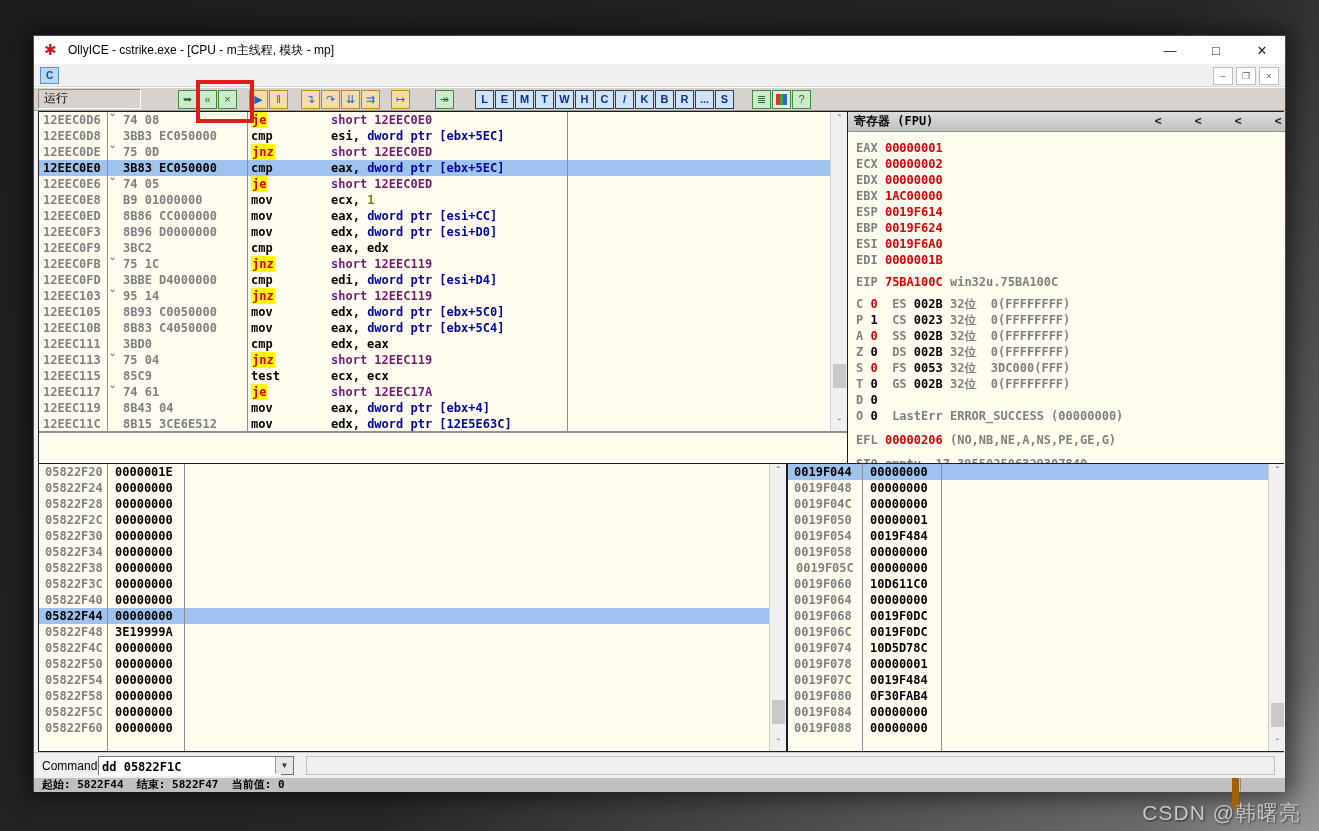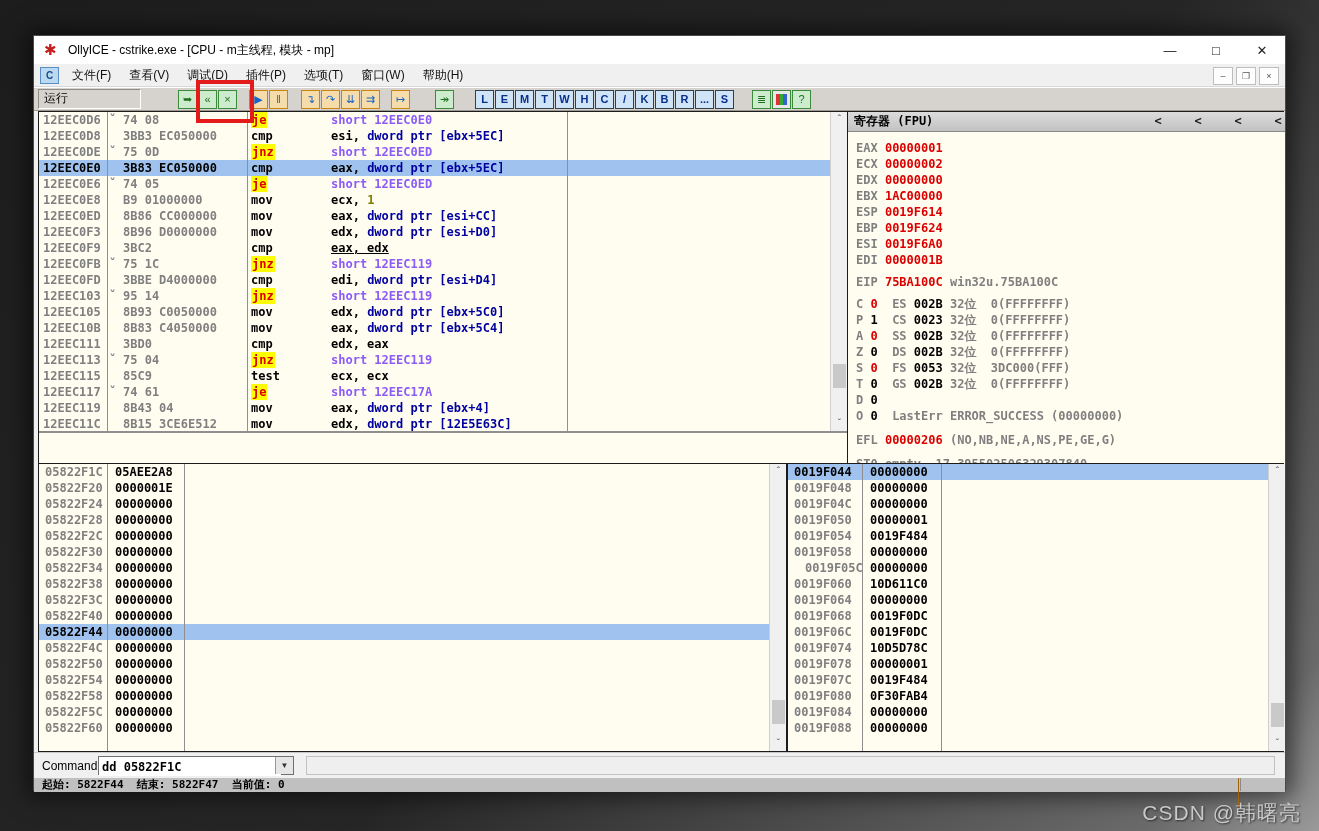--- a/index.html
+++ b/index.html
@@ -41,21 +41,21 @@
   .tb-tan{background:#f6dcab;border:1px solid #c8860f;color:#1565c8;}
   .tb-letter{background:#cfe4f7;border:1px solid #30404f;color:#0a2f8c;font-weight:bold;font-size:11px;}
   .tb-swatch{background:#e8e8e8;border:1px solid #3d8a3d;}
   .swatch-in{width:11px;height:11px;background:
       linear-gradient(90deg,#d33 0 33%,#3a3 33% 66%,#36c 66% 100%),#fff;}
   .redbox{position:absolute;left:162px;top:44px;width:50px;height:35px;border:4px solid #e31b1b;z-index:30;}
   .coderow{position:relative;height:16px;line-height:16px;font-size:12px;white-space:pre;}
   .coderow span{position:absolute;top:0;}
   .sel{background:#9fc3ee;}
   .gy{color:#7f7f7f}.rd{color:#dd0000}.bk{color:#000}
-  .mem{color:#0000a0}.jmp{color:#8b5cf6}.imm{color:#7f7f00}
+  .mem{color:#0000a0}.jmp{color:#701a75}.imm{color:#7f7f00}
   .mn-jump{background:#ffff00;color:#dd0000;padding:0 1px;}
   .vline{position:absolute;top:0;bottom:0;width:1px;background:#8f8f8f;z-index:5;}
   
   .cpu-top{position:absolute;left:4px;top:75px;width:1246px;height:352px;border:1px solid #1c1c1c;
            box-sizing:border-box;background:#fffcf0;}
   .disasm{position:absolute;left:0;top:0;width:808px;height:319px;overflow:hidden;}
   .infopane{position:absolute;left:0;top:319px;width:808px;height:33px;background:#fffcf0;
             border-top:2px solid #8f8f8f;box-sizing:border-box;}
   .registers{position:absolute;left:808px;top:0;width:438px;height:352px;background:#fffcf0;
              border-left:1px solid #1c1c1c;box-sizing:border-box;}
@@ -85,21 +85,21 @@
              border:1px solid #707070;box-sizing:border-box;}
   .cmd-input{position:absolute;left:0;top:0;width:176px;height:17px;border:none;outline:none;
              font-family:"DejaVu Sans Mono",monospace;font-weight:bold;font-size:12px;padding:1px 3px;background:#fff;}
   .cmd-drop{position:absolute;right:0;top:0;width:17px;height:17px;background:#e6e6e6;
             border-left:1px solid #9a9a9a;font-size:8px;color:#333;text-align:center;line-height:17px;}
   .cmd-rest{position:absolute;left:272px;right:10px;top:3px;height:19px;background:#efefef;
             border:1px solid #c2c2c2;box-sizing:border-box;}
   
   .statusbar{position:absolute;left:0;top:742px;width:100%;height:14px;background:#c0c0c0;}
   .status-main{position:absolute;left:3px;top:0px;width:1202px;height:29px;
-               border-right:1px solid #a16207;box-sizing:border-box;}
+               border-right:7px solid #a16207;box-sizing:border-box;}
   .status-text{position:absolute;left:5px;top:0;font-size:11px;line-height:13px;color:#000;white-space:pre;}
   .status-sep{position:absolute;left:1206px;top:0;width:2px;height:13px;border-left:1px solid #8a8a8a;}
   .watermark{position:absolute;right:18px;bottom:4px;font-size:21px;color:#c9c9c9;
              text-shadow:1px 1px 2px rgba(0,0,0,.6);letter-spacing:1px;}
 </style>
 </head>
 <body>
 
 <div>
 
@@ -110,29 +110,20 @@
       <span class="title-text">OllyICE - cstrike.exe - [CPU - m主线程, 模块 - mp]</span>
       <div class="win-btns">
         <div class="win-btn">—</div>
         <div class="win-btn">□</div>
         <div class="win-btn">✕</div>
       </div>
     </div>
 
     <div class="menubar">
       <div class="mdi-c">C</div>
-      <div id="menu-items" style="display:flex;margin-left:4px;">
-          <div class="menu-item">文件(F)</div>
-          <div class="menu-item">查看(V)</div>
-          <div class="menu-item">调试(D)</div>
-          <div class="menu-item">插件(P)</div>
-          <div class="menu-item">选项(T)</div>
-          <div class="menu-item">窗口(W)</div>
-          <div class="menu-item">帮助(H)</div>
-        </div>
       <div class="mdi-btns">
         <div class="mdi-btn">–</div>
         <div class="mdi-btn">❐</div>
         <div class="mdi-btn">×</div>
       </div>
     </div>
 
     <div class="toolbar">
       <div class="run-status">运行</div>
       <div id="toolbar-buttons" style="display:flex;align-items:center;margin-left:32px;">
@@ -227,21 +218,21 @@
         <div class="vline" style="left:208px;"></div>
         <div class="vline" style="left:528px;"></div>
       <div class="coderow"><span class="gy" style="left: 4px;">12EEC0D6</span><span class="gy" style="left: 70px;">ˇ</span><span class="gy" style="left: 84px;">74 08</span><span class="mn-jump" style="left: 212px;">je</span><span style="left: 292px;"><span class="jmp" style="position: static;">short 12EEC0E0</span></span></div>
           <div class="coderow"><span class="gy" style="left: 4px;">12EEC0D8</span><span class="gy" style="left: 84px;">3BB3 EC050000</span><span class="bk" style="left: 212px;">cmp</span><span style="left: 292px;"><span class="bk" style="position: static;">esi, </span><span class="mem" style="position: static;">dword ptr [ebx+5EC]</span></span></div>
           <div class="coderow"><span class="gy" style="left: 4px;">12EEC0DE</span><span class="gy" style="left: 70px;">ˇ</span><span class="gy" style="left: 84px;">75 0D</span><span class="mn-jump" style="left: 212px;">jnz</span><span style="left: 292px;"><span class="jmp" style="position: static;">short 12EEC0ED</span></span></div>
           <div class="coderow sel"><span class="bk" style="left: 4px;">12EEC0E0</span><span class="bk" style="left: 84px;">3B83 EC050000</span><span class="bk" style="left: 212px;">cmp</span><span style="left: 292px;"><span class="bk" style="position: static;">eax, </span><span class="mem" style="position: static;">dword ptr [ebx+5EC]</span></span></div>
           <div class="coderow"><span class="gy" style="left: 4px;">12EEC0E6</span><span class="gy" style="left: 70px;">ˇ</span><span class="gy" style="left: 84px;">74 05</span><span class="mn-jump" style="left: 212px;">je</span><span style="left: 292px;"><span class="jmp" style="position: static;">short 12EEC0ED</span></span></div>
           <div class="coderow"><span class="gy" style="left: 4px;">12EEC0E8</span><span class="gy" style="left: 84px;">B9 01000000</span><span class="bk" style="left: 212px;">mov</span><span style="left: 292px;"><span class="bk" style="position: static;">ecx, </span><span class="imm" style="position: static;">1</span></span></div>
           <div class="coderow"><span class="gy" style="left: 4px;">12EEC0ED</span><span class="gy" style="left: 84px;">8B86 CC000000</span><span class="bk" style="left: 212px;">mov</span><span style="left: 292px;"><span class="bk" style="position: static;">eax, </span><span class="mem" style="position: static;">dword ptr [esi+CC]</span></span></div>
           <div class="coderow"><span class="gy" style="left: 4px;">12EEC0F3</span><span class="gy" style="left: 84px;">8B96 D0000000</span><span class="bk" style="left: 212px;">mov</span><span style="left: 292px;"><span class="bk" style="position: static;">edx, </span><span class="mem" style="position: static;">dword ptr [esi+D0]</span></span></div>
-          <div class="coderow"><span class="gy" style="left: 4px;">12EEC0F9</span><span class="gy" style="left: 84px;">3BC2</span><span class="bk" style="left: 212px;">cmp</span><span style="left: 292px;"><span class="bk" style="position: static; text-decoration: underline;">eax, edx</span></span></div>
+          <div class="coderow"><span class="gy" style="left: 4px;">12EEC0F9</span><span class="gy" style="left: 84px;">3BC2</span><span class="bk" style="left: 212px;">cmp</span><span style="left: 292px;"><span class="bk" style="position: static;">eax, edx</span></span></div>
           <div class="coderow"><span class="gy" style="left: 4px;">12EEC0FB</span><span class="gy" style="left: 70px;">ˇ</span><span class="gy" style="left: 84px;">75 1C</span><span class="mn-jump" style="left: 212px;">jnz</span><span style="left: 292px;"><span class="jmp" style="position: static;">short 12EEC119</span></span></div>
           <div class="coderow"><span class="gy" style="left: 4px;">12EEC0FD</span><span class="gy" style="left: 84px;">3BBE D4000000</span><span class="bk" style="left: 212px;">cmp</span><span style="left: 292px;"><span class="bk" style="position: static;">edi, </span><span class="mem" style="position: static;">dword ptr [esi+D4]</span></span></div>
           <div class="coderow"><span class="gy" style="left: 4px;">12EEC103</span><span class="gy" style="left: 70px;">ˇ</span><span class="gy" style="left: 84px;">95 14</span><span class="mn-jump" style="left: 212px;">jnz</span><span style="left: 292px;"><span class="jmp" style="position: static;">short 12EEC119</span></span></div>
           <div class="coderow"><span class="gy" style="left: 4px;">12EEC105</span><span class="gy" style="left: 84px;">8B93 C0050000</span><span class="bk" style="left: 212px;">mov</span><span style="left: 292px;"><span class="bk" style="position: static;">edx, </span><span class="mem" style="position: static;">dword ptr [ebx+5C0]</span></span></div>
           <div class="coderow"><span class="gy" style="left: 4px;">12EEC10B</span><span class="gy" style="left: 84px;">8B83 C4050000</span><span class="bk" style="left: 212px;">mov</span><span style="left: 292px;"><span class="bk" style="position: static;">eax, </span><span class="mem" style="position: static;">dword ptr [ebx+5C4]</span></span></div>
           <div class="coderow"><span class="gy" style="left: 4px;">12EEC111</span><span class="gy" style="left: 84px;">3BD0</span><span class="bk" style="left: 212px;">cmp</span><span style="left: 292px;"><span class="bk" style="position: static;">edx, eax</span></span></div>
           <div class="coderow"><span class="gy" style="left: 4px;">12EEC113</span><span class="gy" style="left: 70px;">ˇ</span><span class="gy" style="left: 84px;">75 04</span><span class="mn-jump" style="left: 212px;">jnz</span><span style="left: 292px;"><span class="jmp" style="position: static;">short 12EEC119</span></span></div>
           <div class="coderow"><span class="gy" style="left: 4px;">12EEC115</span><span class="gy" style="left: 84px;">85C9</span><span class="bk" style="left: 212px;">test</span><span style="left: 292px;"><span class="bk" style="position: static;">ecx, ecx</span></span></div>
           <div class="coderow"><span class="gy" style="left: 4px;">12EEC117</span><span class="gy" style="left: 70px;">ˇ</span><span class="gy" style="left: 84px;">74 61</span><span class="mn-jump" style="left: 212px;">je</span><span style="left: 292px;"><span class="jmp" style="position: static;">short 12EEC17A</span></span></div>
           <div class="coderow"><span class="gy" style="left: 4px;">12EEC119</span><span class="gy" style="left: 84px;">8B43 04</span><span class="bk" style="left: 212px;">mov</span><span style="left: 292px;"><span class="bk" style="position: static;">eax, </span><span class="mem" style="position: static;">dword ptr [ebx+4]</span></span></div>
@@ -279,31 +270,31 @@
             <div class="regline" style="top: 300px;"><span class="gy" style="position: static;">EFL </span><span class="rd" style="position: static;">00000206</span><span class="gy" style="position: static;"> (NO,NB,NE,A,NS,PE,GE,G)</span></div>
             <div class="regline" style="top: 324px;"><span class="gy" style="position: static;">ST0 empty -17.395502506329307840</span></div>
           </div>
       </div>
     </div>
 
     <div class="cpu-bottom">
       <div class="dump mono" id="dump">
         <div class="vline" style="left:68px;"></div>
         <div class="vline" style="left:145px;"></div>
-      <div class="coderow"><span class="gy" style="left: 6px;">05822F1C</span><span class="bk" style="left: 76px;">05AEE2A8</span></div>
           <div class="coderow"><span class="gy" style="left: 6px;">05822F20</span><span class="bk" style="left: 76px;">0000001E</span></div>
           <div class="coderow"><span class="gy" style="left: 6px;">05822F24</span><span class="bk" style="left: 76px;">00000000</span></div>
           <div class="coderow"><span class="gy" style="left: 6px;">05822F28</span><span class="bk" style="left: 76px;">00000000</span></div>
           <div class="coderow"><span class="gy" style="left: 6px;">05822F2C</span><span class="bk" style="left: 76px;">00000000</span></div>
           <div class="coderow"><span class="gy" style="left: 6px;">05822F30</span><span class="bk" style="left: 76px;">00000000</span></div>
           <div class="coderow"><span class="gy" style="left: 6px;">05822F34</span><span class="bk" style="left: 76px;">00000000</span></div>
           <div class="coderow"><span class="gy" style="left: 6px;">05822F38</span><span class="bk" style="left: 76px;">00000000</span></div>
           <div class="coderow"><span class="gy" style="left: 6px;">05822F3C</span><span class="bk" style="left: 76px;">00000000</span></div>
           <div class="coderow"><span class="gy" style="left: 6px;">05822F40</span><span class="bk" style="left: 76px;">00000000</span></div>
           <div class="coderow sel"><span class="bk" style="left: 6px;">05822F44</span><span class="bk" style="left: 76px;">00000000</span></div>
+          <div class="coderow"><span class="gy" style="left: 6px;">05822F48</span><span class="bk" style="left: 76px;">3E19999A</span></div>
           <div class="coderow"><span class="gy" style="left: 6px;">05822F4C</span><span class="bk" style="left: 76px;">00000000</span></div>
           <div class="coderow"><span class="gy" style="left: 6px;">05822F50</span><span class="bk" style="left: 76px;">00000000</span></div>
           <div class="coderow"><span class="gy" style="left: 6px;">05822F54</span><span class="bk" style="left: 76px;">00000000</span></div>
           <div class="coderow"><span class="gy" style="left: 6px;">05822F58</span><span class="bk" style="left: 76px;">00000000</span></div>
           <div class="coderow"><span class="gy" style="left: 6px;">05822F5C</span><span class="bk" style="left: 76px;">00000000</span></div>
           <div class="coderow"><span class="gy" style="left: 6px;">05822F60</span><span class="bk" style="left: 76px;">00000000</span></div>
         </div>
       <div class="vscroll" id="dump-scroll" style="left:730px;height:287px;">
           <div class="sb-arrow" style="top: 0px;">ˆ</div>
           <div class="sb-arrow" style="bottom: 0px;">ˇ</div>
@@ -311,21 +302,21 @@
         </div>
       <div class="stack mono" id="stack">
         <div class="vline" style="left:74px;"></div>
         <div class="vline" style="left:153px;"></div>
       <div class="coderow sel"><span class="bk" style="left: 6px;">0019F044</span><span class="bk" style="left: 82px;">00000000</span></div>
           <div class="coderow"><span class="gy" style="left: 6px;">0019F048</span><span class="bk" style="left: 82px;">00000000</span></div>
           <div class="coderow"><span class="gy" style="left: 6px;">0019F04C</span><span class="bk" style="left: 82px;">00000000</span></div>
           <div class="coderow"><span class="gy" style="left: 6px;">0019F050</span><span class="bk" style="left: 82px;">00000001</span></div>
           <div class="coderow"><span class="gy" style="left: 6px;">0019F054</span><span class="bk" style="left: 82px;">0019F484</span></div>
           <div class="coderow"><span class="gy" style="left: 6px;">0019F058</span><span class="bk" style="left: 82px;">00000000</span></div>
-          <div class="coderow"><span class="gy" style="left: 17px;">0019F05C</span><span class="bk" style="left: 82px;">00000000</span></div>
+          <div class="coderow"><span class="gy" style="left: 8px;">0019F05C</span><span class="bk" style="left: 82px;">00000000</span></div>
           <div class="coderow"><span class="gy" style="left: 6px;">0019F060</span><span class="bk" style="left: 82px;">10D611C0</span></div>
           <div class="coderow"><span class="gy" style="left: 6px;">0019F064</span><span class="bk" style="left: 82px;">00000000</span></div>
           <div class="coderow"><span class="gy" style="left: 6px;">0019F068</span><span class="bk" style="left: 82px;">0019F0DC</span></div>
           <div class="coderow"><span class="gy" style="left: 6px;">0019F06C</span><span class="bk" style="left: 82px;">0019F0DC</span></div>
           <div class="coderow"><span class="gy" style="left: 6px;">0019F074</span><span class="bk" style="left: 82px;">10D5D78C</span></div>
           <div class="coderow"><span class="gy" style="left: 6px;">0019F078</span><span class="bk" style="left: 82px;">00000001</span></div>
           <div class="coderow"><span class="gy" style="left: 6px;">0019F07C</span><span class="bk" style="left: 82px;">0019F484</span></div>
           <div class="coderow"><span class="gy" style="left: 6px;">0019F080</span><span class="bk" style="left: 82px;">0F30FAB4</span></div>
           <div class="coderow"><span class="gy" style="left: 6px;">0019F084</span><span class="bk" style="left: 82px;">00000000</span></div>
           <div class="coderow"><span class="gy" style="left: 6px;">0019F088</span><span class="bk" style="left: 82px;">00000000</span></div>

